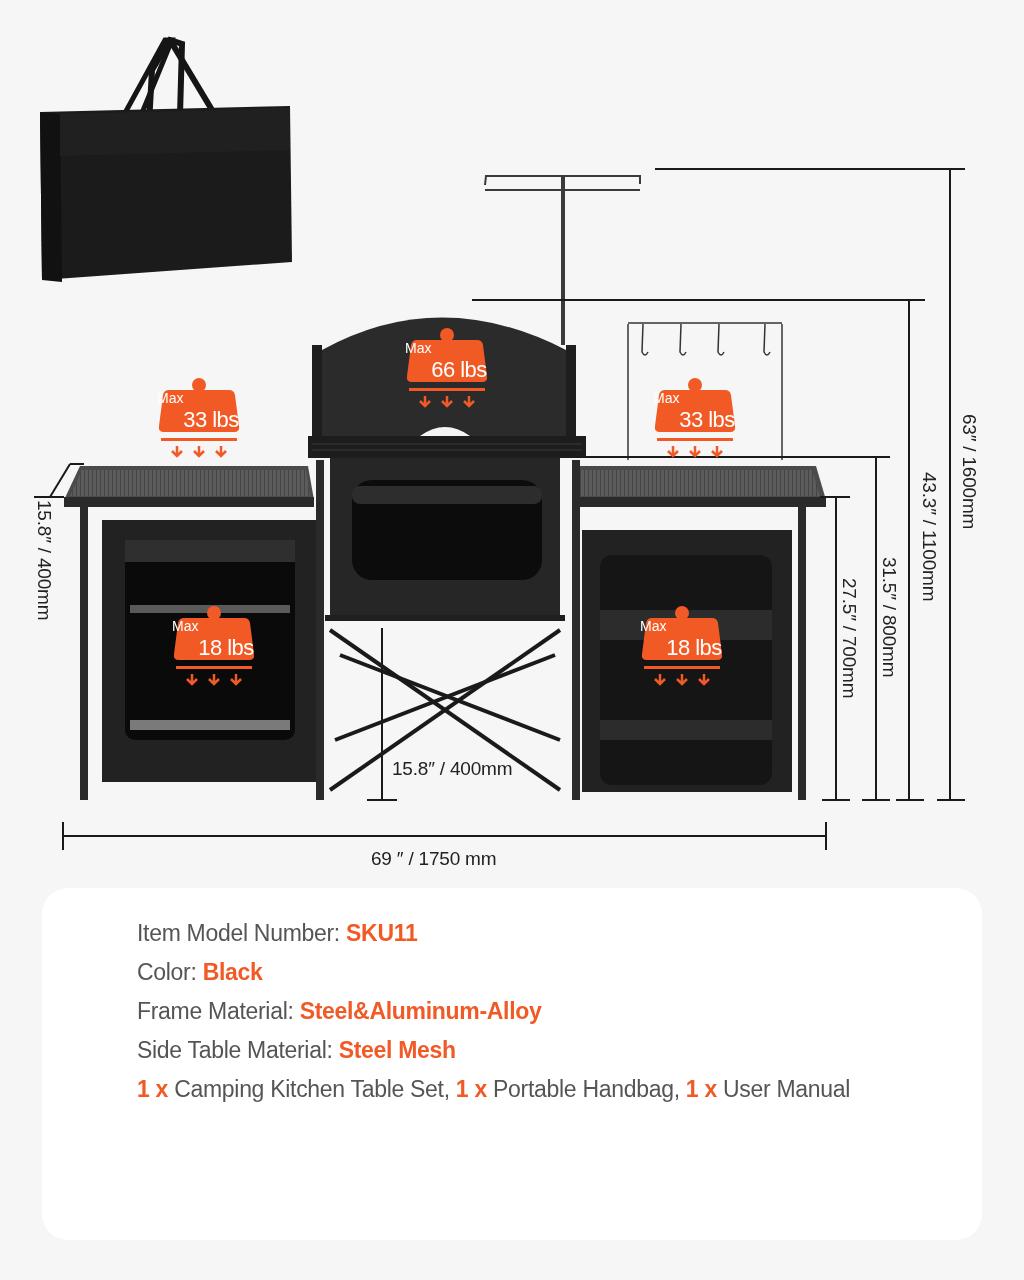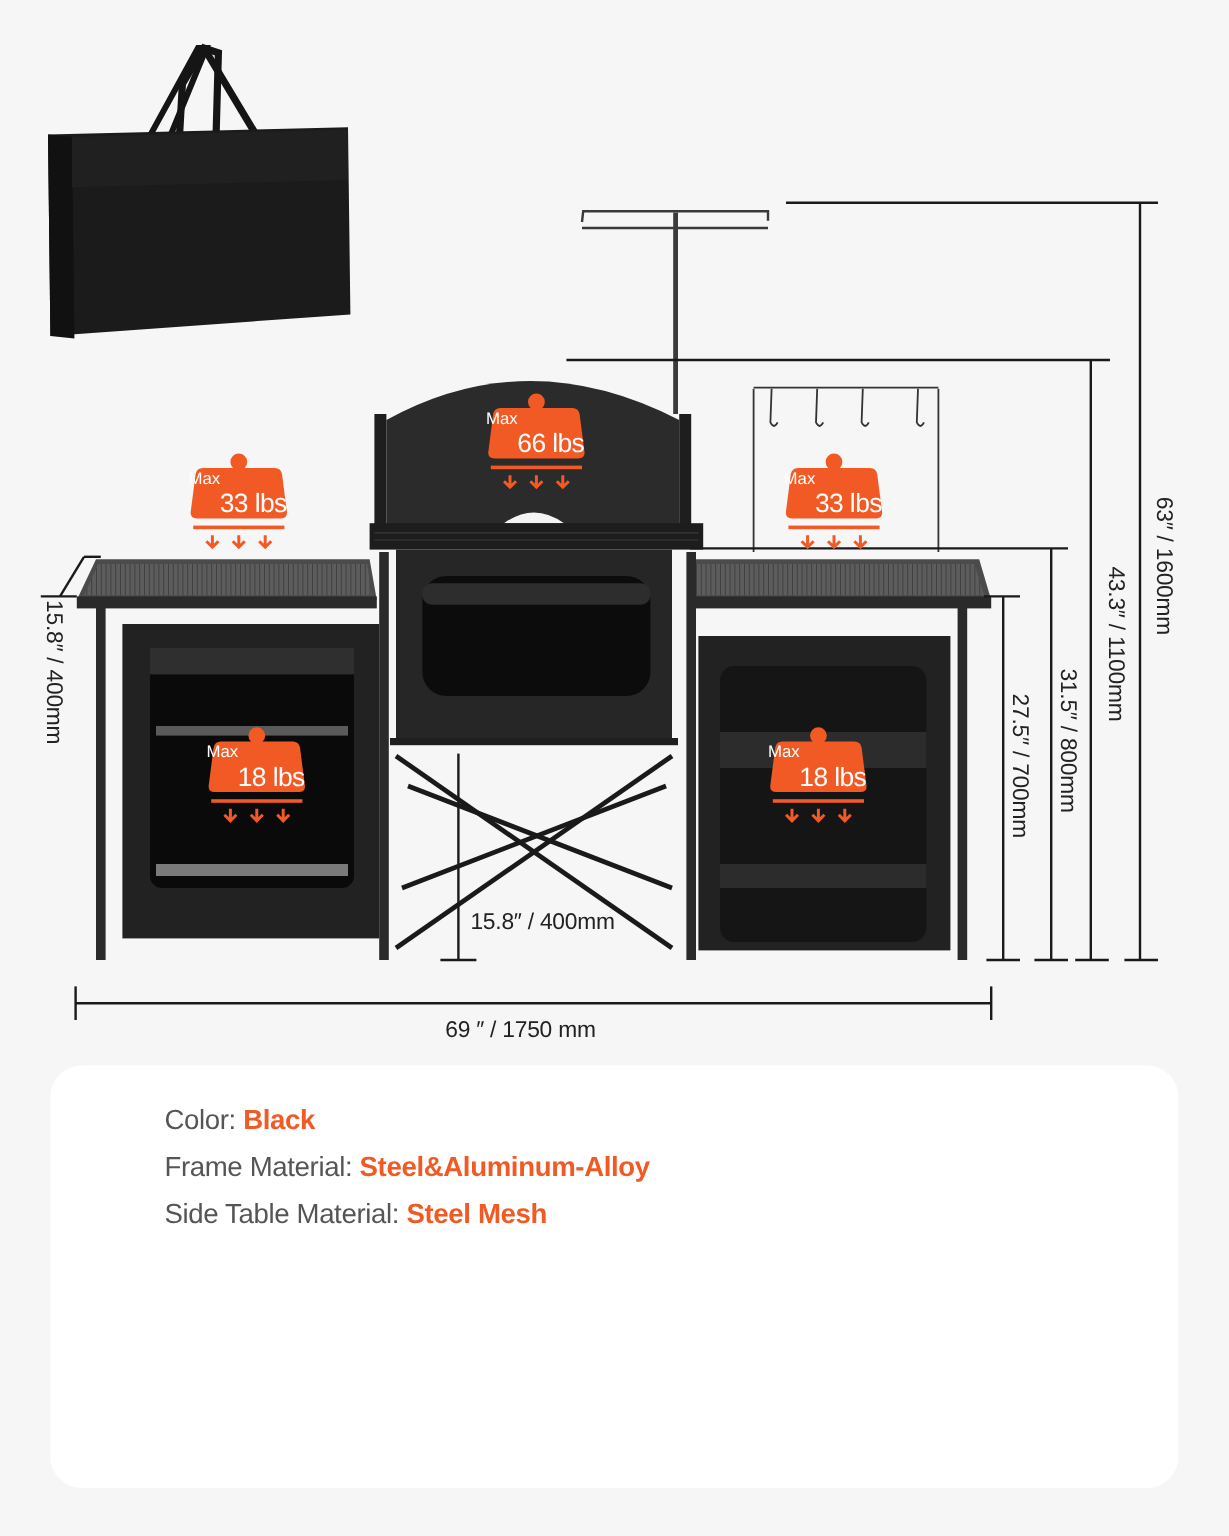--- a/index.html
+++ b/index.html
@@ -207,16 +207,18 @@
       <path d="M42 72 V82 M37 77 L42 82 L47 77"></path>
       <path d="M64 72 V82 M59 77 L64 82 L69 77"></path>
     </g>
   </svg>
   <div class="max">Max</div>
   <div class="val">18 lbs</div>
 </div>
 
 <div class="spec-card"></div>
 <div class="spec-list">
+  <div class="spec-row"><span>Item Model Number: </span><span class="v">SKU11</span></div>
   <div class="spec-row"><span>Color: </span><span class="v">Black</span></div>
   <div class="spec-row"><span>Frame Material: </span><span class="v">Steel&amp;Aluminum-Alloy</span></div>
   <div class="spec-row"><span>Side Table Material: </span><span class="v">Steel Mesh</span></div>
+  <div class="spec-row" style="white-space:pre;"><span class="v">1 x</span><span> Camping Kitchen Table Set,</span><span class="v"> 1 x</span><span> Portable Handbag,</span><span class="v"> 1 x</span><span> User Manual</span></div>
 </div>
 
 </body></html>

